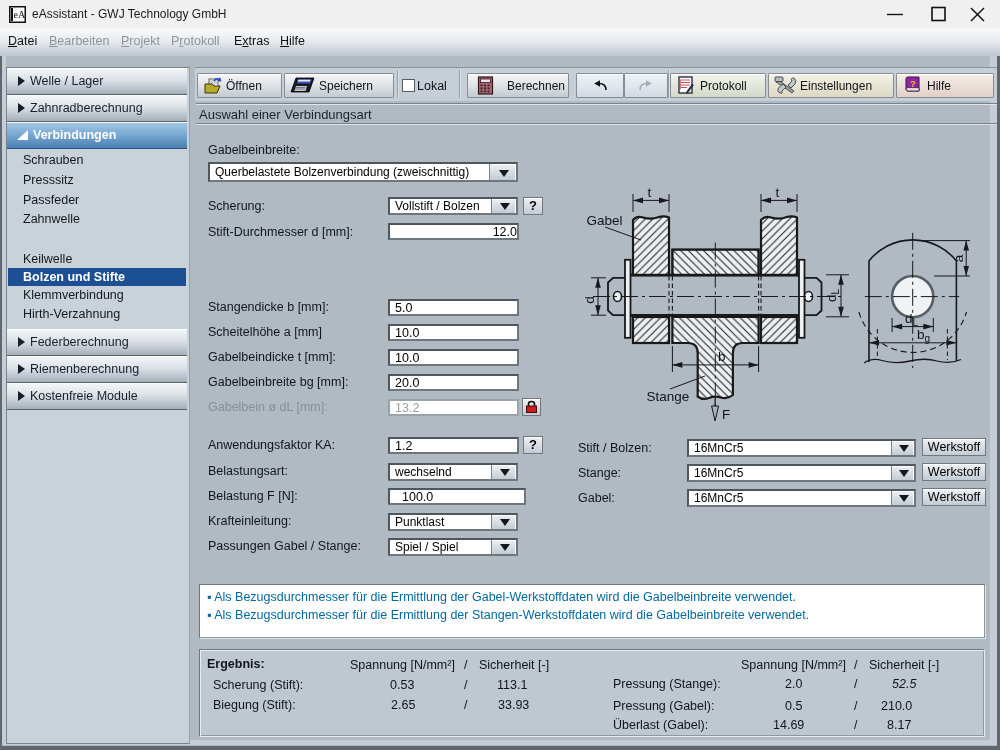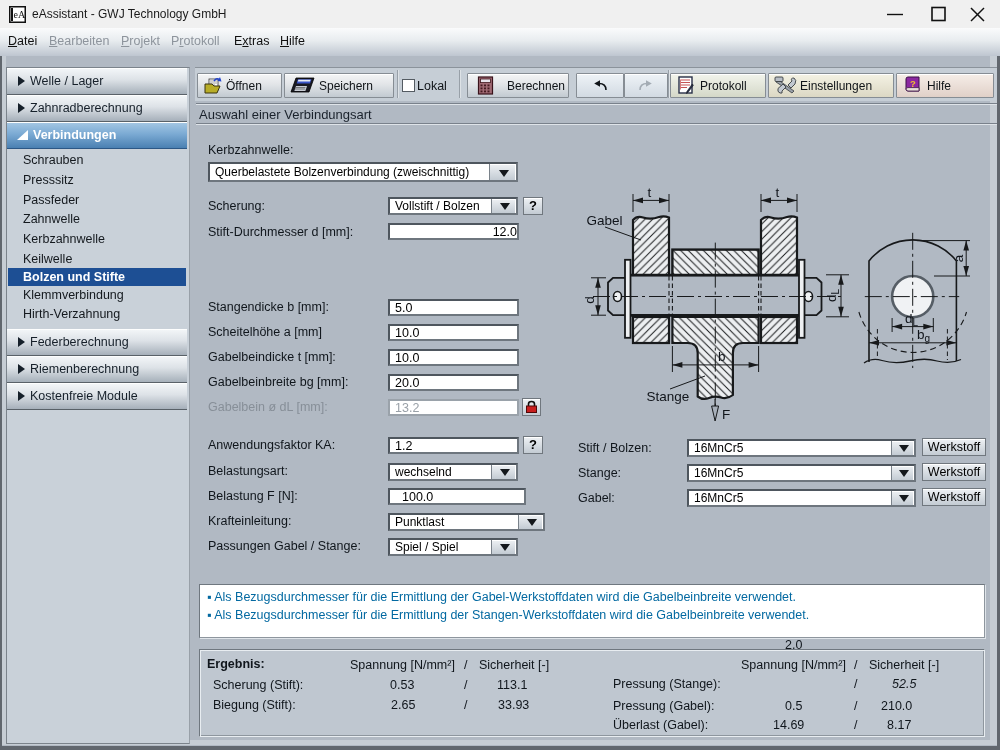--- a/index.html
+++ b/index.html
@@ -93,21 +93,20 @@
   <div class="shead" id="sheadblue" style="top:54px;">
       <svg style="position:absolute;left:10px;top:7px" width="12" height="12">
         <polygon points="0,11 11,11 11,1" fill="#fff"></polygon>
       </svg>
       <div class="txt">Verbindungen</div>
     </div>
   <div class="sitem" style="top:82px;">Schrauben</div>
   <div class="sitem" style="top:102px;">Presssitz</div>
   <div class="sitem" style="top:122px;">Passfeder</div>
   <div class="sitem" style="top:141px;">Zahnwelle</div>
-  <div class="sitem" style="top:161px;">Kerbzahnwelle</div>
   <div class="sitem" style="top:181px;">Keilwelle</div>
   <div class="sitem" id="sel" style="top:200px;height:18px;line-height:18px;">Bolzen und Stifte</div>
   <div class="sitem" style="top:217px;">Klemmverbindung</div>
   <div class="sitem" style="top:236px;">Hirth-Verzahnung</div>
   <div class="shead" style="top:261px;">
       <div class="tri"></div>
       <div class="txt">Federberechnung</div>
     </div>
   <div class="shead" style="top:288px;">
       <div class="tri"></div>
@@ -199,21 +198,21 @@
     <text x="7" y="10.5" font-size="9.5" font-weight="bold" fill="#f0c030" font-family="Liberation Sans,sans-serif">?</text>
   </svg>
   </div>
 <div class="tsep" style="left:397px;top:70px;"></div>
 <div class="tsep" style="left:668px;top:70px;"></div>
 
 <div class="groove" style="left:196px;top:103px;width:801px;"></div>
 <div class="abs" id="secttitle">Auswahl einer Verbindungsart</div>
 <div class="groove" style="left:196px;top:123px;width:801px;"></div>
 
-<div class="flabel" style="left:208px;top:143px;">Kerbzahnwelle:</div>
+<div class="flabel" style="left:208px;top:143px;">Gabelbeinbreite:</div>
 <div class="combo" style="left:208px;top:162px;width:306px;height:16px;">
     <span class="tx">Querbelastete Bolzenverbindung (zweischnittig)</span>
     <span class="ab" style="width:26px;"></span>
     <span class="ar" style="right:7px;top:6px;"></span>
   </div>
 <div class="flabel" style="left:208px;top:199px;">Scherung:</div>
 <div class="combo" style="left:388px;top:197px;width:126px;height:14px;">
     <span class="tx" style="top:0;">Vollstift / Bolzen</span>
     <span class="ab" style="width:24px;"></span>
     <span class="ar" style="right:6px;top:4px;"></span>
@@ -242,21 +241,21 @@
 <div class="sqbtn" style="left:523px;top:436px;width:18px;height:16px;font-size:13px;font-weight:bold;">?</div>
 <div class="flabel" style="left:208px;top:464px;">Belastungsart:</div>
 <div class="combo" style="left:388px;top:463px;width:126px;height:14px;">
     <span class="tx" style="top:0;">wechselnd</span>
     <span class="ab" style="width:24px;"></span>
     <span class="ar" style="right:6px;top:4px;"></span>
   </div>
 <div class="flabel" style="left:208px;top:489px;">Belastung F [N]:</div>
 <div class="tfield" style="left:388px;top:488px;width:122px;height:13px;padding-left:12px;">100.0</div>
 <div class="flabel" style="left:208px;top:514px;">Krafteinleitung:</div>
-<div class="combo" style="left:388px;top:513px;width:126px;height:14px;padding-left:27px;">
+<div class="combo" style="left:388px;top:513px;width:126px;height:14px;">
     <span class="tx" style="top:0;">Punktlast</span>
     <span class="ab" style="width:24px;"></span>
     <span class="ar" style="right:6px;top:4px;"></span>
   </div>
 <div class="flabel" style="left:208px;top:539px;">Passungen Gabel / Stange:</div>
 <div class="combo" style="left:388px;top:538px;width:126px;height:14px;">
     <span class="tx" style="top:0;">Spiel / Spiel</span>
     <span class="ab" style="width:24px;"></span>
     <span class="ar" style="right:6px;top:4px;"></span>
   </div>
@@ -298,21 +297,21 @@
 <div class="res" style="left:464px;top:678px;">/</div>
 <div class="res" style="left:497px;top:678px;">113.1</div>
 <div class="res" style="left:213px;top:698px;">Biegung (Stift):</div>
 <div class="res" style="left:391px;top:698px;">2.65</div>
 <div class="res" style="left:464px;top:698px;">/</div>
 <div class="res" style="left:498px;top:698px;">33.93</div>
 <div class="res" style="left:741px;top:658px;">Spannung [N/mm²]</div>
 <div class="res" style="left:854px;top:658px;">/</div>
 <div class="res" style="left:869px;top:658px;">Sicherheit [-]</div>
 <div class="res" style="left:613px;top:677px;">Pressung (Stange):</div>
-<div class="res" style="left:785px;top:638px;">2.0</div>
+<div class="res" style="left:785px;top:677px;">2.0</div>
 <div class="res" style="left:854px;top:677px;">/</div>
 <div class="res" style="left:892px;top:677px;font-style:italic;">52.5</div>
 <div class="res" style="left:613px;top:699px;">Pressung (Gabel):</div>
 <div class="res" style="left:785px;top:699px;">0.5</div>
 <div class="res" style="left:854px;top:699px;">/</div>
 <div class="res" style="left:881px;top:699px;">210.0</div>
 <div class="res" style="left:613px;top:718px;">Überlast (Gabel):</div>
 <div class="res" style="left:773px;top:718px;">14.69</div>
 <div class="res" style="left:854px;top:718px;">/</div>
 <div class="res" style="left:887px;top:718px;">8.17</div>

